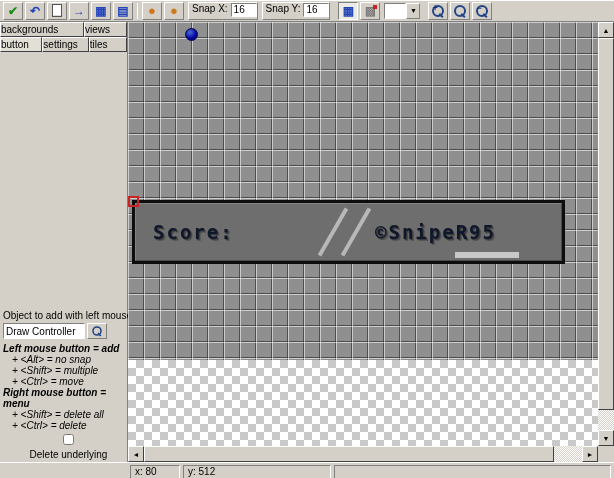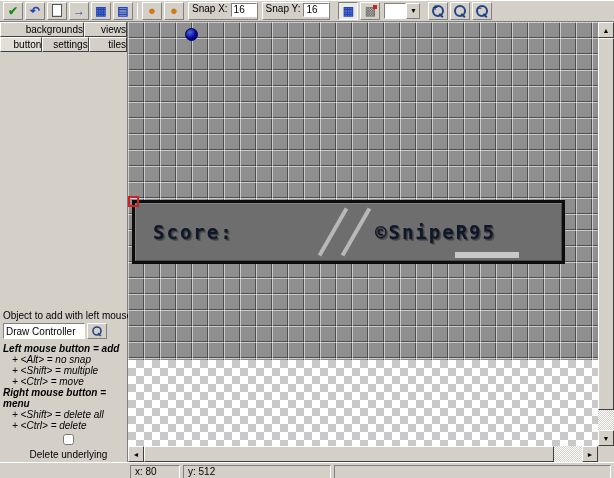--- a/index.html
+++ b/index.html
@@ -56,21 +56,21 @@
     background:#224488; transform:rotate(45deg); transform-origin:left top; }
   .magsign { position:absolute; left:3px; top:0px; font-size:9px; font-weight:bold; color:#103a7a; line-height:10px; }
 
   
   .sidebar {
     position: absolute; left: 0; top: 22px; width: 128px; height: 440px;
     background: #d4d0c8; border-right: 1px solid #808080;
   }
   .tabrow { display: flex; height: 15px; }
   .tab {
-    display: flex; align-items: center; justify-content: flex-end;
+    display: flex; align-items: center; justify-content: flex-start;
     font-size: 10px; border: 1px solid; border-color: #fff #404040 #404040 #fff;
     background: #d4d0c8; overflow: hidden; white-space: nowrap;
   }
   .tab.active { background: #e2dfd7; }
   .side-body { position: absolute; left: 0; top: 30px; right: 0; bottom: 0; }
   .obj-section { position: absolute; left: 3px; right: 2px; bottom: 2px; }
   .obj-label { font-size: 10px; margin-bottom: 2px; white-space: nowrap; }
   .combo-row { display: flex; align-items: center; gap: 2px; margin-bottom: 4px; }
   .obj-input {
     width: 82px; height: 16px; font: 10px "Liberation Sans", sans-serif; padding: 0 2px;

